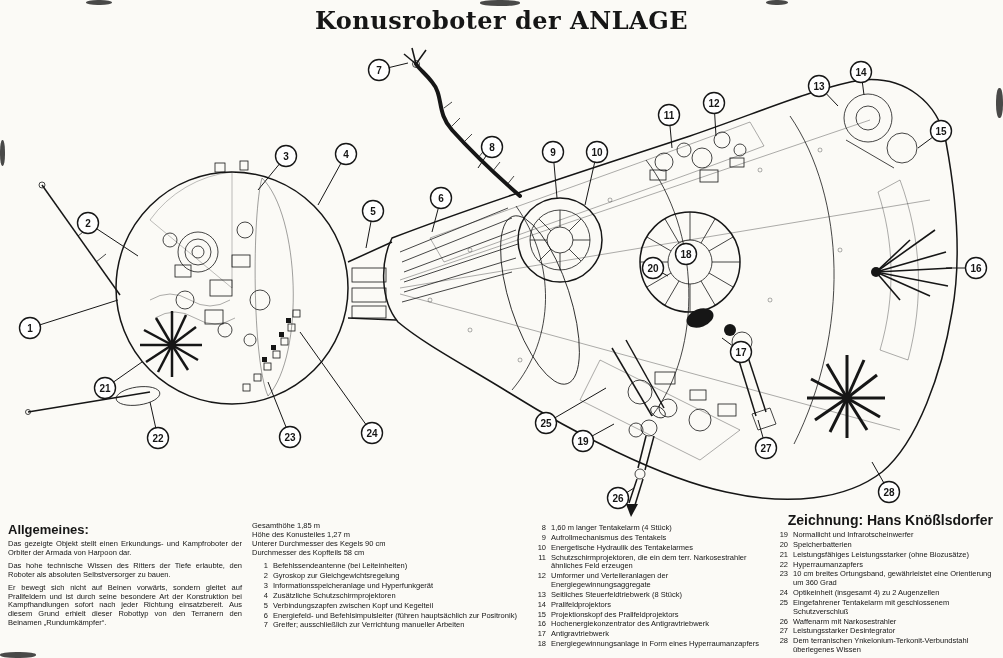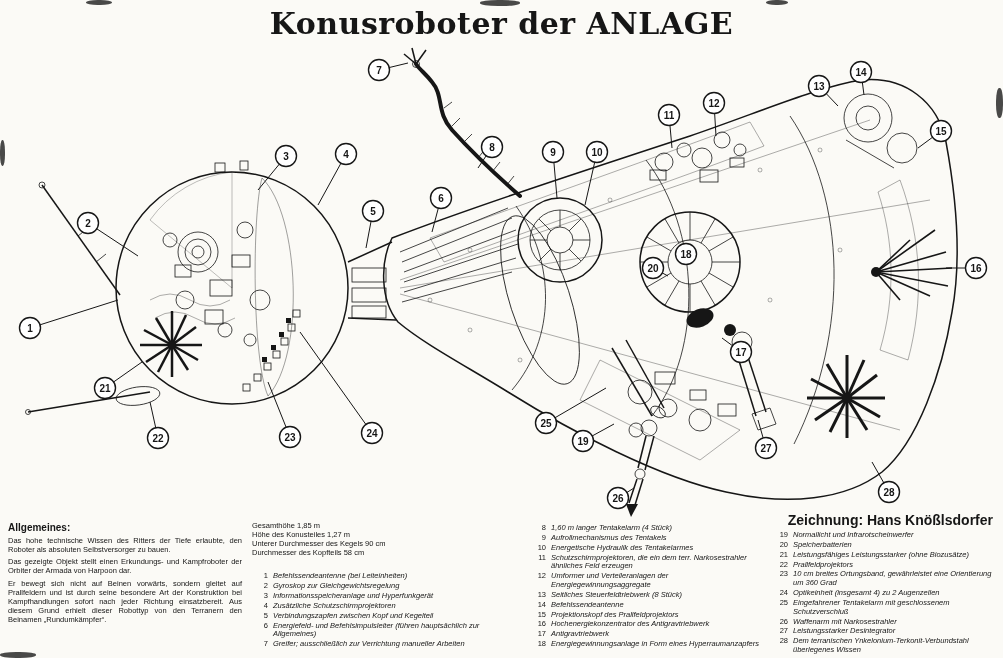--- a/index.html
+++ b/index.html
@@ -1,40 +1,40 @@
 <!DOCTYPE html>
 <html style="--paper: #fbfaf6; --ink: #161616;"><head>
 <meta charset="utf-8">
 <style>
   :root{ --paper:#fbfaf6; --ink:#161616; }
   html,body{margin:0;padding:0;background:#888;}
   .page{position:relative;width:1003px;height:658px;background:var(--paper);
         font-family:"Liberation Sans",sans-serif;color:var(--ink);overflow:hidden;margin:0 auto;}
   .title{position:absolute;top:6px;left:0;width:100%;text-align:center;
-         font-family:"DejaVu Serif",serif;font-weight:bold;font-size:30px;letter-spacing:.5px;}
+         font-family:"DejaVu Serif",serif;font-weight:bold;font-size:24px;letter-spacing:.5px;}
   svg.diagram{position:absolute;top:0;left:0;}
 
   
   .ink{stroke:var(--ink);fill:none;stroke-width:1.5;}
   .thin{stroke:var(--ink);fill:none;stroke-width:.8;}
   .hair{stroke:var(--ink);fill:none;stroke-width:.5;opacity:.7;}
   .blk{fill:var(--ink);stroke:none;}
   .leader{stroke:var(--ink);stroke-width:1;}
   .callout-circle{fill:#fff;stroke:var(--ink);stroke-width:1.4;}
   .callout-num{font:bold 10px "Liberation Sans",sans-serif;text-anchor:middle;fill:var(--ink);}
 
   
   .fcol{position:absolute;font-size:7.5px;line-height:1.18;}
-  .fcol h3{margin:0 0 3px 0;font-size:10px;}
+  .fcol h3{margin:0 0 3px 0;font-size:13px;}
   .para{margin:0 0 4px 0;text-align:justify;}
   .tech-line{white-space:nowrap;}
-  .tech-block{margin-bottom:15px;}
+  .tech-block{margin-bottom:5px;}
   .legend-item{display:flex;margin-bottom:1px;}
   .legend-item .num{flex:none;width:16px;text-align:right;margin-right:5px;}
-  .legend-item .txt{flex:1;font-style:italic;}
+  .legend-item .txt{flex:1;}
   .col-allg{left:8px;top:522px;width:234px;}
   .col-tech{left:252px;top:522px;width:266px;}
   .col-two{left:530px;top:524px;width:236px;}
   .col-three{left:772px;top:531px;width:226px;}
   .signature{position:absolute;right:10px;top:512px;font-size:14px;font-weight:bold;}
 
   .smudge{position:absolute;background:#1d1d1d;border-radius:45%;opacity:.8;}
 </style>
 </head>
 <body>
@@ -444,22 +444,22 @@
           <line x1="889" y1="492" x2="872" y2="462" class="leader"></line>
           <circle cx="889" cy="492" r="10.5" class="callout-circle"></circle>
           <text x="889" y="495.5" class="callout-num">28</text>
         </g>
       </g>
   </svg>
 
   <div class="fcol col-allg">
     <h3>Allgemeines:</h3>
     <div>
+        <p class="para">Das gezeigte Objekt stellt einen Erkundungs- und Kampfroboter der Orbiter der Armada von Harpoon dar.</p>
         <p class="para">Das hohe technische Wissen des Ritters der Tiefe erlaubte, den Roboter als absoluten Selbstversorger zu bauen.</p>
-        <p class="para">Das gezeigte Objekt stellt einen Erkundungs- und Kampfroboter der Orbiter der Armada von Harpoon dar.</p>
         <p class="para">Er bewegt sich nicht auf Beinen vorwärts, sondern gleitet auf Prallfeldern und ist durch seine besondere Art der Konstruktion bei Kampfhandlungen sofort nach jeder Richtung einsatzbereit. Aus diesem Grund erhielt dieser Robottyp von den Terranern den Beinamen „Rundumkämpfer“.</p>
       </div>
   </div>
 
   <div class="fcol col-tech">
     <div class="tech-block">
         <div class="tech-line">Gesamthöhe 1,85 m</div>
         <div class="tech-line">Höhe des Konusteiles 1,27 m</div>
         <div class="tech-line">Unterer Durchmesser des Kegels 90 cm</div>
         <div class="tech-line">Durchmesser des Kopfteils 58 cm</div>
@@ -480,21 +480,21 @@
         <div class="legend-item">
           <span class="num">4</span>
           <span class="txt">Zusätzliche Schutzschirmprojektoren</span>
         </div>
         <div class="legend-item">
           <span class="num">5</span>
           <span class="txt">Verbindungszapfen zwischen Kopf und Kegelteil</span>
         </div>
         <div class="legend-item">
           <span class="num">6</span>
-          <span class="txt">Energiefeld- und Befehlsimpulsleiter (führen hauptsächlich zur Allgemeines)</span>
+          <span class="txt">Energiefeld- und Befehlsimpulsleiter (führen hauptsächlich zur Positronik)</span>
         </div>
         <div class="legend-item">
           <span class="num">7</span>
           <span class="txt">Greifer; ausschließlich zur Verrichtung manueller Arbeiten</span>
         </div>
       </div>
   </div>
 
   <div class="fcol col-two">
       <div class="legend-item">
@@ -516,21 +516,21 @@
       <div class="legend-item">
         <span class="num">12</span>
         <span class="txt">Umformer und Verteileranlagen der Energiegewinnungsaggregate</span>
       </div>
       <div class="legend-item">
         <span class="num">13</span>
         <span class="txt">Seitliches Steuerfeldtriebwerk (8 Stück)</span>
       </div>
       <div class="legend-item">
         <span class="num">14</span>
-        <span class="txt">Befehlssendeantenne</span>
+        <span class="txt">Prallfeldprojektors</span>
       </div>
       <div class="legend-item">
         <span class="num">15</span>
         <span class="txt">Projektionskopf des Prallfeldprojektors</span>
       </div>
       <div class="legend-item">
         <span class="num">16</span>
         <span class="txt">Hochenergiekonzentrator des Antigravtriebwerk</span>
       </div>
       <div class="legend-item">
@@ -551,21 +551,21 @@
       <div class="legend-item">
         <span class="num">20</span>
         <span class="txt">Speicherbatterien</span>
       </div>
       <div class="legend-item">
         <span class="num">21</span>
         <span class="txt">Leistungsfähiges Leistungsstarker (ohne Biozusätze)</span>
       </div>
       <div class="legend-item">
         <span class="num">22</span>
-        <span class="txt">Prallfeldprojektors</span>
+        <span class="txt">Hyperraumanzapfers</span>
       </div>
       <div class="legend-item">
         <span class="num">23</span>
         <span class="txt">10 cm breites Ortungsband, gewährleistet eine Orientierung um 360 Grad</span>
       </div>
       <div class="legend-item">
         <span class="num">24</span>
         <span class="txt">Optikeinheit (insgesamt 4) zu 2 Augenzellen</span>
       </div>
       <div class="legend-item">

